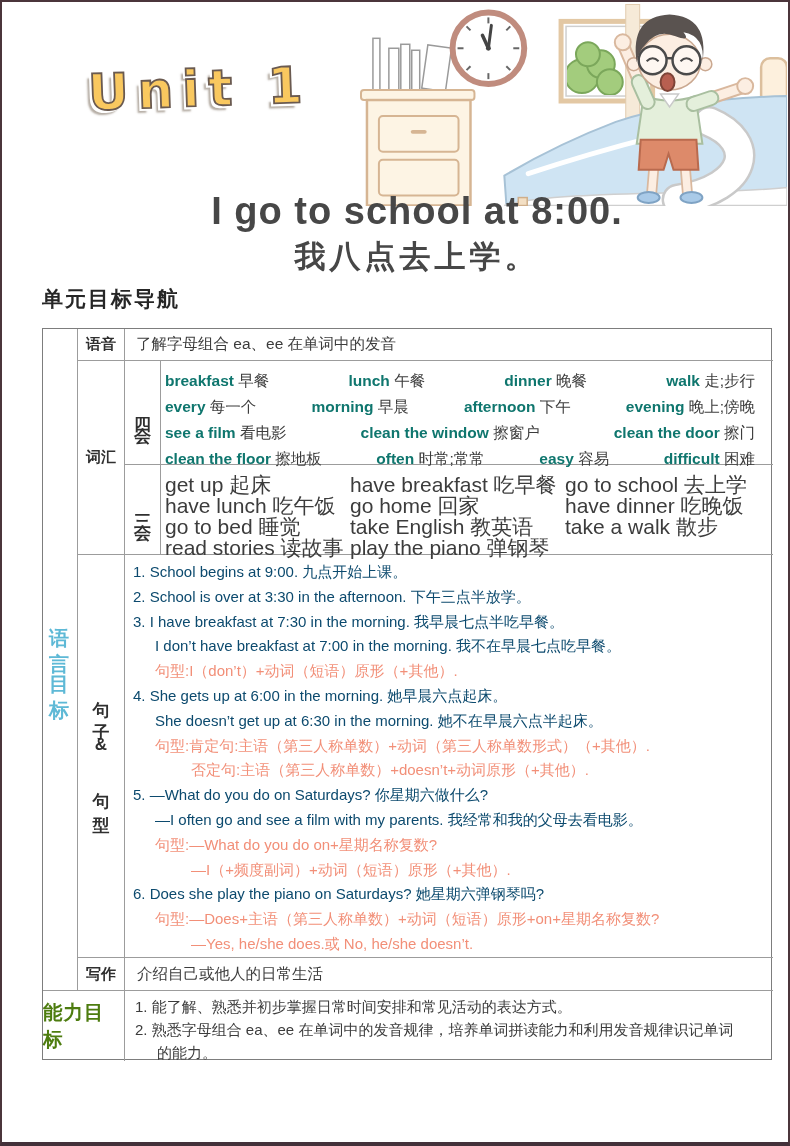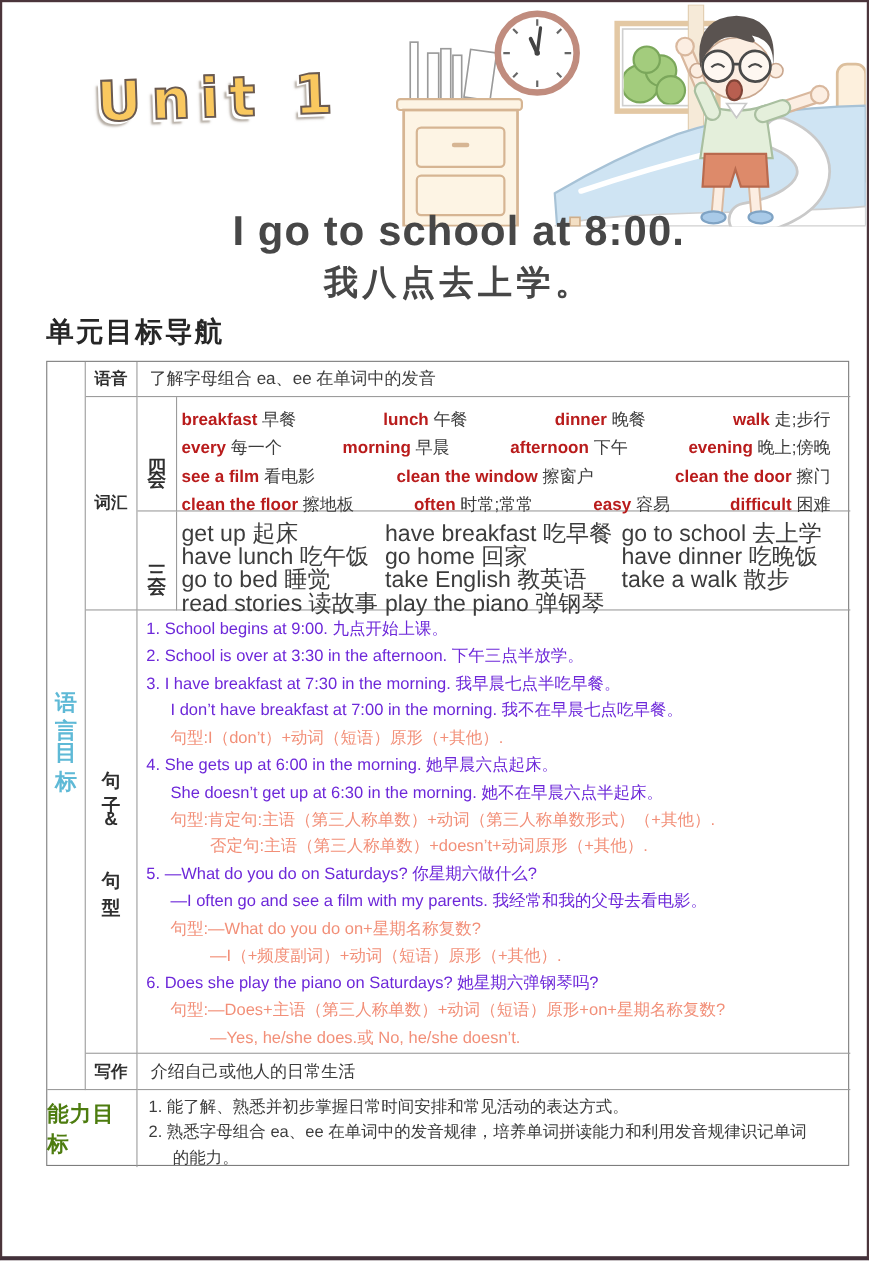--- a/index.html
+++ b/index.html
@@ -9,21 +9,21 @@
   
   .unit-logo{position:absolute;left:86px;top:58px;font-size:50px;font-weight:800;color:#f9c85f;
         letter-spacing:9px;-webkit-text-stroke:1.8px #6a5a50;
         text-shadow:-3px 3px 0 #ffffff,-5px 5px 2px rgba(120,105,90,.55);
         transform:rotate(-2deg);font-family:"DejaVu Sans",sans-serif;}
   .illustration{position:absolute;right:1px;top:2px;width:428px;height:202px;}
   .title-en{position:absolute;left:40px;top:188px;width:750px;text-align:center;
         font-size:38px;font-weight:bold;color:#474747;letter-spacing:1px;}
   .title-zh{position:absolute;left:40px;top:234px;width:750px;text-align:center;
         font-size:31px;font-weight:bold;color:#474747;letter-spacing:4px;}
-  .section-heading{position:absolute;left:40px;top:283px;font-size:25px;font-weight:bold;color:#262626;letter-spacing:2px;}
+  .section-heading{position:absolute;left:40px;top:283px;font-size:21px;font-weight:bold;color:#262626;letter-spacing:2px;}
   
   .gtable{position:absolute;left:40px;top:326px;width:730px;height:732px;display:grid;
         grid-template-columns:35px 47px 36px 612px;
         grid-template-rows:32px 104px 90px 403px 33px 70px;
         border:1.5px solid #7d7d7d;box-sizing:border-box;background:#fff;}
   .cell{box-sizing:border-box;border-right:1px solid #9c9c9c;border-bottom:1px solid #9c9c9c;min-width:0;}
   .cell.no-br{border-right:none;}
   .cell.no-bb{border-bottom:none;}
   .vcenter{display:flex;align-items:center;justify-content:center;}
   .v-label{writing-mode:vertical-rl;text-orientation:upright;}
@@ -33,24 +33,24 @@
   .sent-label{font-size:17px;font-weight:600;color:#2f2f2f;letter-spacing:24px;}
   .ability-label{grid-area:6/1/7/3;color:#4d7c0f;font-weight:700;font-size:19.5px;letter-spacing:1px;}
   .phon-label{grid-area:1/2/2/3;}  .phon-content{grid-area:1/3/2/5;display:flex;align-items:center;padding-left:11px;font-size:15.5px;}
   .vocab-label{grid-area:2/2/4/3;}
   .four-label{grid-area:2/3/3/4;}  .four-content{grid-area:2/4/3/5;padding:7px 18px 0 4px;}
   .three-label{grid-area:3/3/4/4;} .three-content{grid-area:3/4/4/5;padding:6px 0 0 4px;}
   .sent-label-cell{grid-area:4/2/5/3;} .sent-content{grid-area:4/3/5/5;padding-top:5px;}
   .writ-label{grid-area:5/2/6/3;}  .writ-content{grid-area:5/3/6/5;display:flex;align-items:center;padding-left:12px;font-size:15.5px;}
   .ability-content{grid-area:6/3/7/5;padding:4px 38px 0 10px;font-size:15px;line-height:23px;}
   .wline{display:flex;justify-content:space-between;height:26px;align-items:center;font-size:15.5px;white-space:nowrap;}
-  .wen{color:#b91c1c;font-weight:700;}
+  .wen{color:#0f766e;font-weight:700;}
   .wzh{color:#3c3c3c;text-align:right;}
   .tgrid{display:grid;grid-template-columns:185px 215px 1fr;grid-auto-rows:21px;font-size:21px;color:#3c3c3c;white-space:nowrap;}
-  .sl{line-height:24.8px;font-size:15px;white-space:nowrap;padding-left:8px;color:#6d28d9;}
+  .sl{line-height:24.8px;font-size:15px;white-space:nowrap;padding-left:8px;color:#0c4a6e;}
   .sl.c{padding-left:30px;}
   .sl.c2{padding-left:66px;}
   .sl.o{color:#f28f78;}
   .ab-item{padding-left:22px;text-indent:-22px;}
 </style>
 </head>
 <body>
 
 <div class="page">
 

